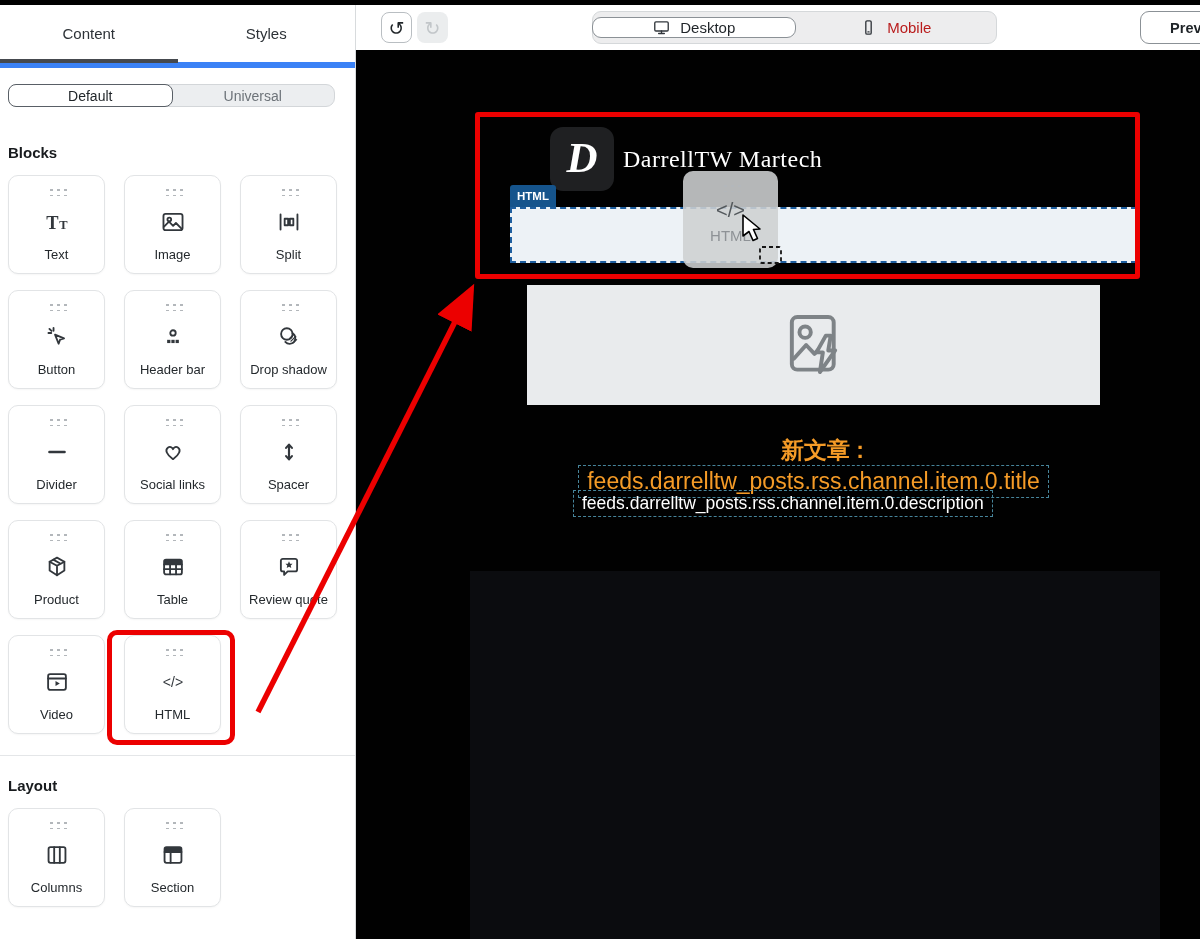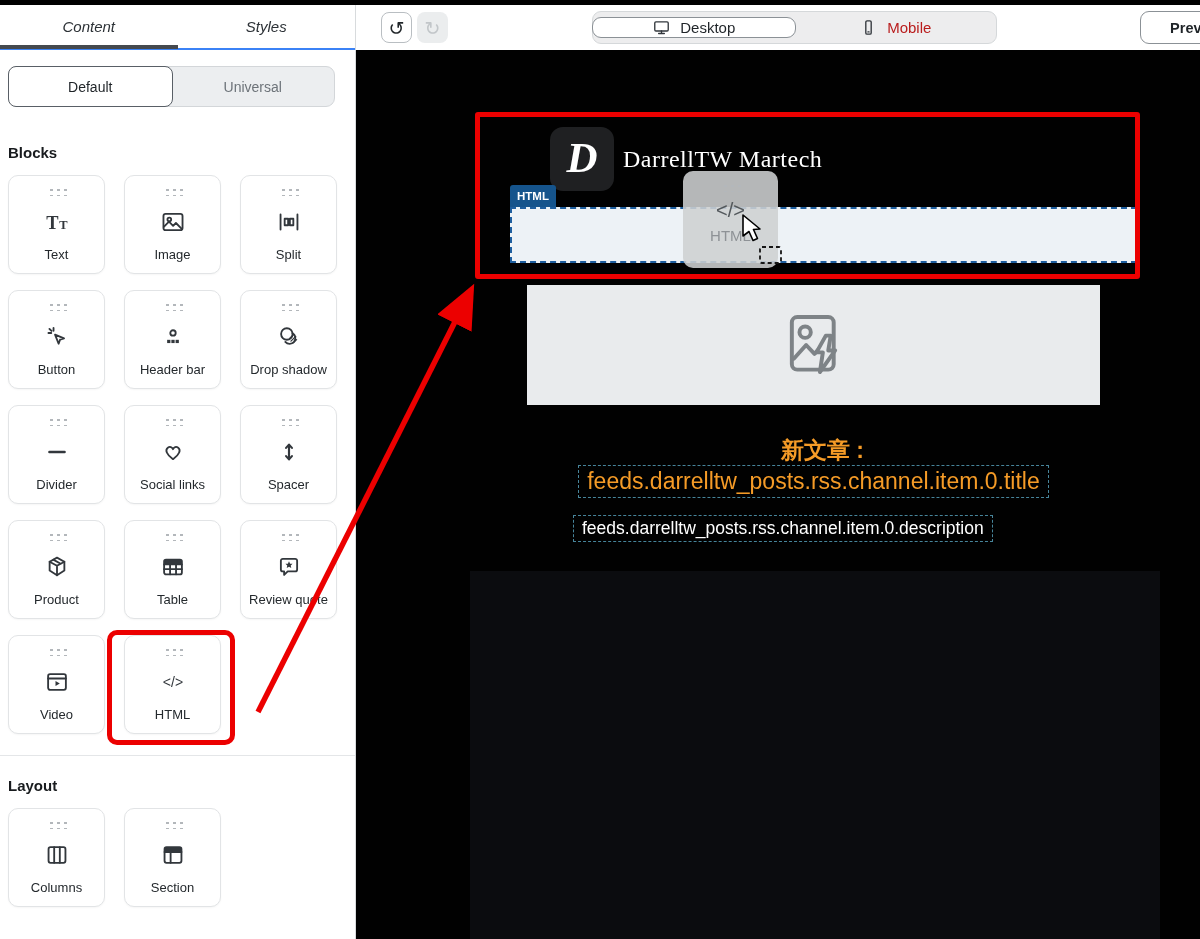--- a/index.html
+++ b/index.html
@@ -7,25 +7,25 @@
     font-family:"Liberation Sans","DejaVu Sans",sans-serif; }
   .abs { position:absolute; }
   #stage { position:relative; width:1200px; height:939px; }
 
   
   .top-strip { left:0; top:0; width:1200px; height:5px; background:#000; }
 
   
   .sidebar { left:0; top:5px; width:356px; height:934px; background:#fff;
     border-right:1px solid #d8dbdd; }
-  .tabs { position:relative; height:45px; display:flex; border-bottom:2px solid #3b82f6;font-style:italic; }
+  .tabs { position:relative; height:63px; display:flex; border-bottom:6px solid #3b82f6; }
   .tab { flex:1; display:flex; align-items:center; justify-content:center;
     font-size:15px; color:#2d3237; cursor:pointer; }
   .tab-underline { position:absolute; left:0; bottom:-1px; width:178px; height:4px; background:#45494e; }
-  .seg-toggle { margin:16px 20px 0 8px; height:41px; display:flex; background:#eceef0;
+  .seg-toggle { margin:16px 20px 0 8px; height:23px; display:flex; background:#eceef0;
     border:1px solid #d3d6d9; border-radius:9px; }
   .seg { flex:1; display:flex; align-items:center; justify-content:center; font-size:14px; }
   .seg.active { background:#fff; border:1px solid #595f66; border-radius:8px; margin:-1px; color:#1e2327; }
   .seg.idle { color:#6d7379;text-align:center; }
   .group-head { margin:37px 0 14px 8px; font-size:15px; font-weight:bold; color:#181b1e; }
   .group-head.layout { margin-top:21px; }
   .block-grid { padding:0 8px; display:grid; grid-template-columns:repeat(3,97px);
     column-gap:19px; row-gap:16px; }
   .card { width:97px; height:99px; background:#fff; border:1px solid #e2e4e6; border-radius:10px;
     box-shadow:0 1px 2px rgba(0,0,0,.04); display:flex; flex-direction:column; align-items:center; }
@@ -79,21 +79,21 @@
   .cursor { left:384px; top:164px; width:46px; height:54px; z-index:30; }
   .img-ph { left:171px; top:235px; width:573px; height:120px; background:#e9ebed;
     display:flex; align-items:center; justify-content:center; }
   .img-ph svg { width:64px; height:70px; fill:none; stroke:#7e8387; stroke-width:1.6;
     stroke-linecap:round; stroke-linejoin:round; }
   .post-heading { left:180px; top:387px; width:573px; text-align:center; font-size:23px;
     font-weight:bold; color:var(--accent-orange); line-height:26px; }
   .title-var-row { left:171px; top:415px; width:573px; text-align:center; }
   .var-box { display:inline-block; border:1px dashed var(--var-border); padding:2px 8px; }
   .title-var { font-size:23px; color:var(--accent-orange); }
-  .desc-var-row { left:171px; top:465px;padding-left:46px; }
+  .desc-var-row { left:171px; top:440px;padding-left:46px; }
   .desc-var { font-size:17.5px; color:#fff; }
 
   
   .anno-box-canvas { position:absolute; left:475px; top:112px; width:665px; height:167px;
     border:5px solid var(--annotation-red); border-radius:3px; z-index:60; pointer-events:none; }
   .anno-box-sidebar { position:absolute; left:107px; top:630px; width:128px; height:115px;
     border:5px solid var(--annotation-red); border-radius:10px; z-index:60; pointer-events:none; }
   .anno-arrow { position:absolute; left:0; top:0; z-index:60; pointer-events:none; }
 </style>
 </head>

